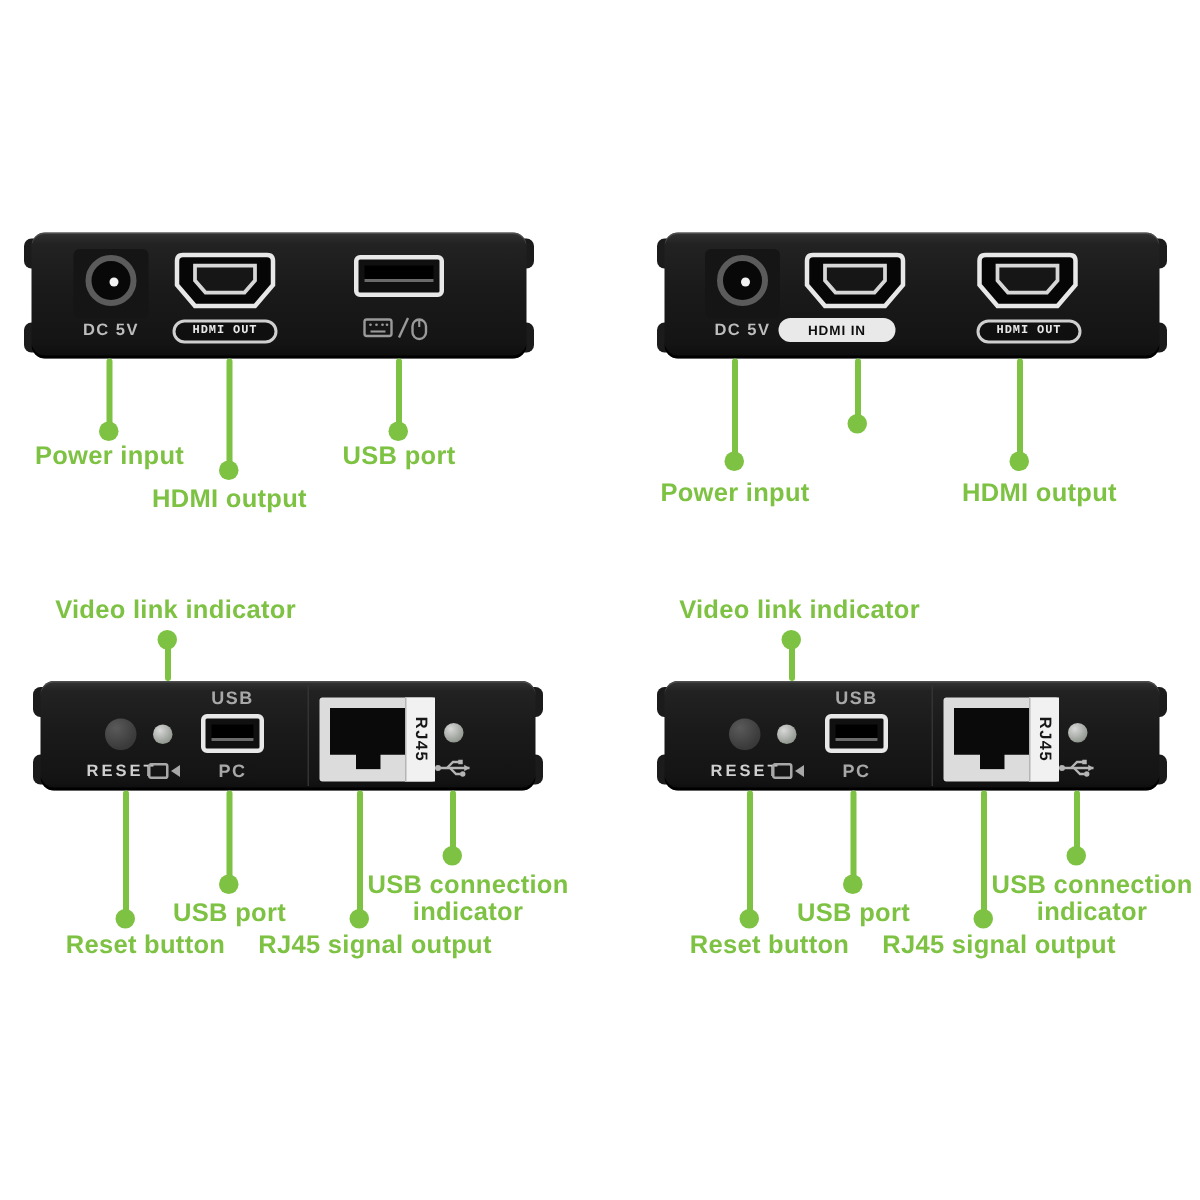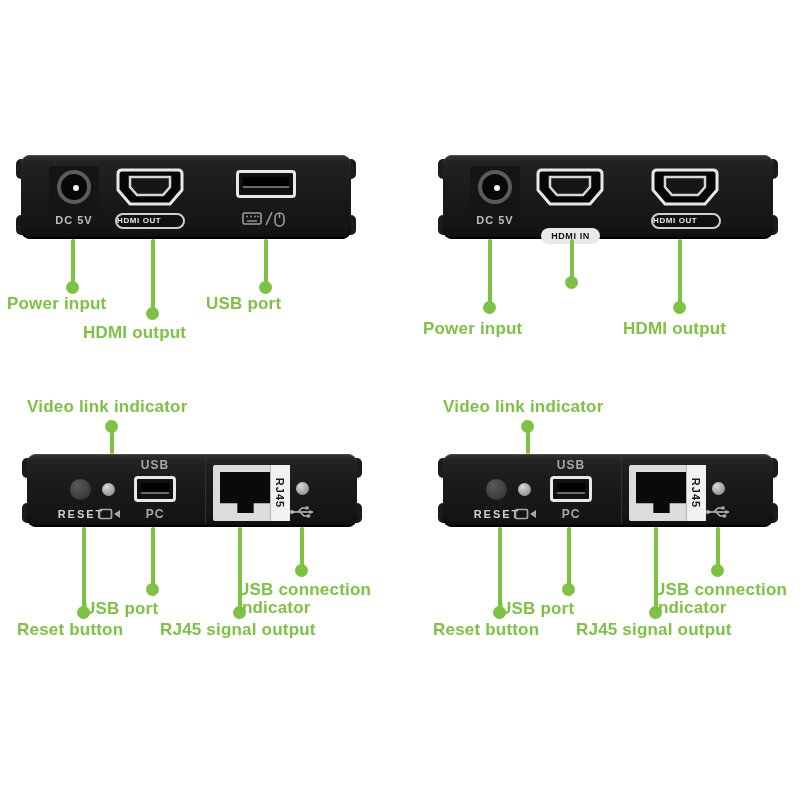--- a/index.html
+++ b/index.html
@@ -12,32 +12,32 @@
   .tab.t-l{ left:-5px; top:4px; } .tab.b-l{ left:-5px; bottom:4px; }
   .tab.t-r{ right:-5px; top:4px; } .tab.b-r{ right:-5px; bottom:4px; }
   .face{ position:absolute; inset:0; border-radius:9px;
          background:linear-gradient(180deg,#343434,#222 9%,#1a1a1a 45%,#141414 88%,#0d0d0d);
          box-shadow:inset 0 1px 0 #4e4e4e, inset 0 -2px 0 #000; }
   .seam{ position:absolute; top:3px; bottom:3px; width:1px; background:#333; }
   
   .line{ position:absolute; width:4px; background:var(--g); border-radius:2px; }
   .dot{ position:absolute; width:13px; height:13px; border-radius:50%; background:var(--g); }
   .ann{ position:absolute; color:var(--g); font-weight:bold; font-size:17px;
-        text-align:left; line-height:1.05; letter-spacing:0.2px; }
+        text-align:center; line-height:1.05; letter-spacing:0.2px; }
   
   .dc-block{ position:absolute; background:#151515; border-radius:4px; }
   .dc-ring{ position:absolute; width:34px; height:34px; border-radius:50%;
             border:4px solid #5b5b5b; background:#080808; box-sizing:border-box; }
   .dc-pin{ position:absolute; width:6px; height:6px; border-radius:50%; background:#f2f2f2;
            left:12px; top:11px; }
   .dc-label{ position:absolute; color:#bdbdbd; font-size:11px; font-weight:bold;
              letter-spacing:1px; text-align:center; }
   .oval{ position:absolute; border:2px solid #cfcfcf; border-radius:9px; color:#e8e8e8;
-         font-size:8px; font-weight:bold; text-align:left; line-height:12px;
-         letter-spacing:0.6px; background:rgba(0,0,0,0.25); }
+         font-size:8px; font-weight:bold; text-align:center; line-height:12px;
+         letter-spacing:0.6px; background:rgba(0,0,0,0.25);font-family:Liberation Mono, monospace; }
   .pill{ position:absolute; background:#e9e9e9; color:#0d0d0d; border-radius:8px;
          font-size:9px; font-weight:bold; text-align:center; line-height:16px;
          letter-spacing:0.6px; }
   .usb-port{ position:absolute; border:3px solid var(--port); border-radius:4px;
              background:#101010; box-sizing:border-box; }
   .usb-slot{ position:absolute; left:4px; right:4px; top:4px; height:9px; background:#000;
              border-bottom:2px solid #6a6a6a; }
   .reset-btn{ position:absolute; width:21px; height:21px; border-radius:50%;
               background:radial-gradient(circle at 35% 30%,#5a5a5a,#3a3a3a 70%); }
   .reset-label{ position:absolute; color:#cfcfcf; font-size:11px; font-weight:bold;
@@ -111,21 +111,21 @@
     <div class="face">
       <div class="dc-block" style="left:27px; top:11px; width:50px; height:46px;"></div>
       <div class="dc-ring" style="left:35px; top:15px;">
         <div class="dc-pin"></div>
       </div>
       <div class="dc-label" style="left:22px; top:59px; width:60px;">DC 5V</div>
       <svg class="icon" style="left:93px; top:13px;" width="68" height="40" viewBox="0 0 68 40">
         <path d="M6,2 H62 Q66,2 66,6 V22 L54,36 H14 L2,22 V6 Q2,2 6,2 Z" fill="#060606" stroke="#e8e8e8" stroke-width="3"></path>
         <path d="M14,9 H54 V19 L47,27 H21 L14,19 Z" fill="#161616" stroke="#d6d6d6" stroke-width="2.5"></path>
       </svg>
-      <div class="pill" style="left:98px; top:57px; width:59px; height:16px;margin-top:16px;">HDMI IN</div>
+      <div class="pill" style="left:76px; top:57px; width:78px; height:16px;">HDMI IN</div>
       <svg class="icon" style="left:208px; top:13px;" width="68" height="40" viewBox="0 0 68 40">
         <path d="M6,2 H62 Q66,2 66,6 V22 L54,36 H14 L2,22 V6 Q2,2 6,2 Z" fill="#060606" stroke="#e8e8e8" stroke-width="3"></path>
         <path d="M14,9 H54 V19 L47,27 H21 L14,19 Z" fill="#161616" stroke="#d6d6d6" stroke-width="2.5"></path>
       </svg>
       <div class="oval" style="left:208px; top:58px; width:66px; height:12px;">HDMI OUT</div>
     </div>
   </div>
   <div class="line" style="left:55px; top:91px; height:68px;"></div>
   <div class="dot" style="left:50px; top:153px;"></div>
   <div class="ann" style="left:-10px; top:172px; width:134px;">Power input</div>

